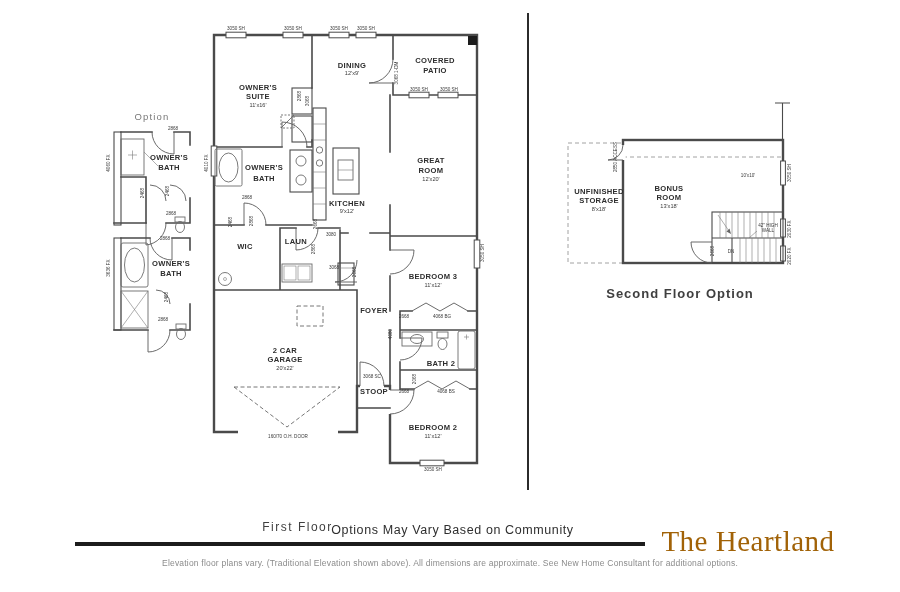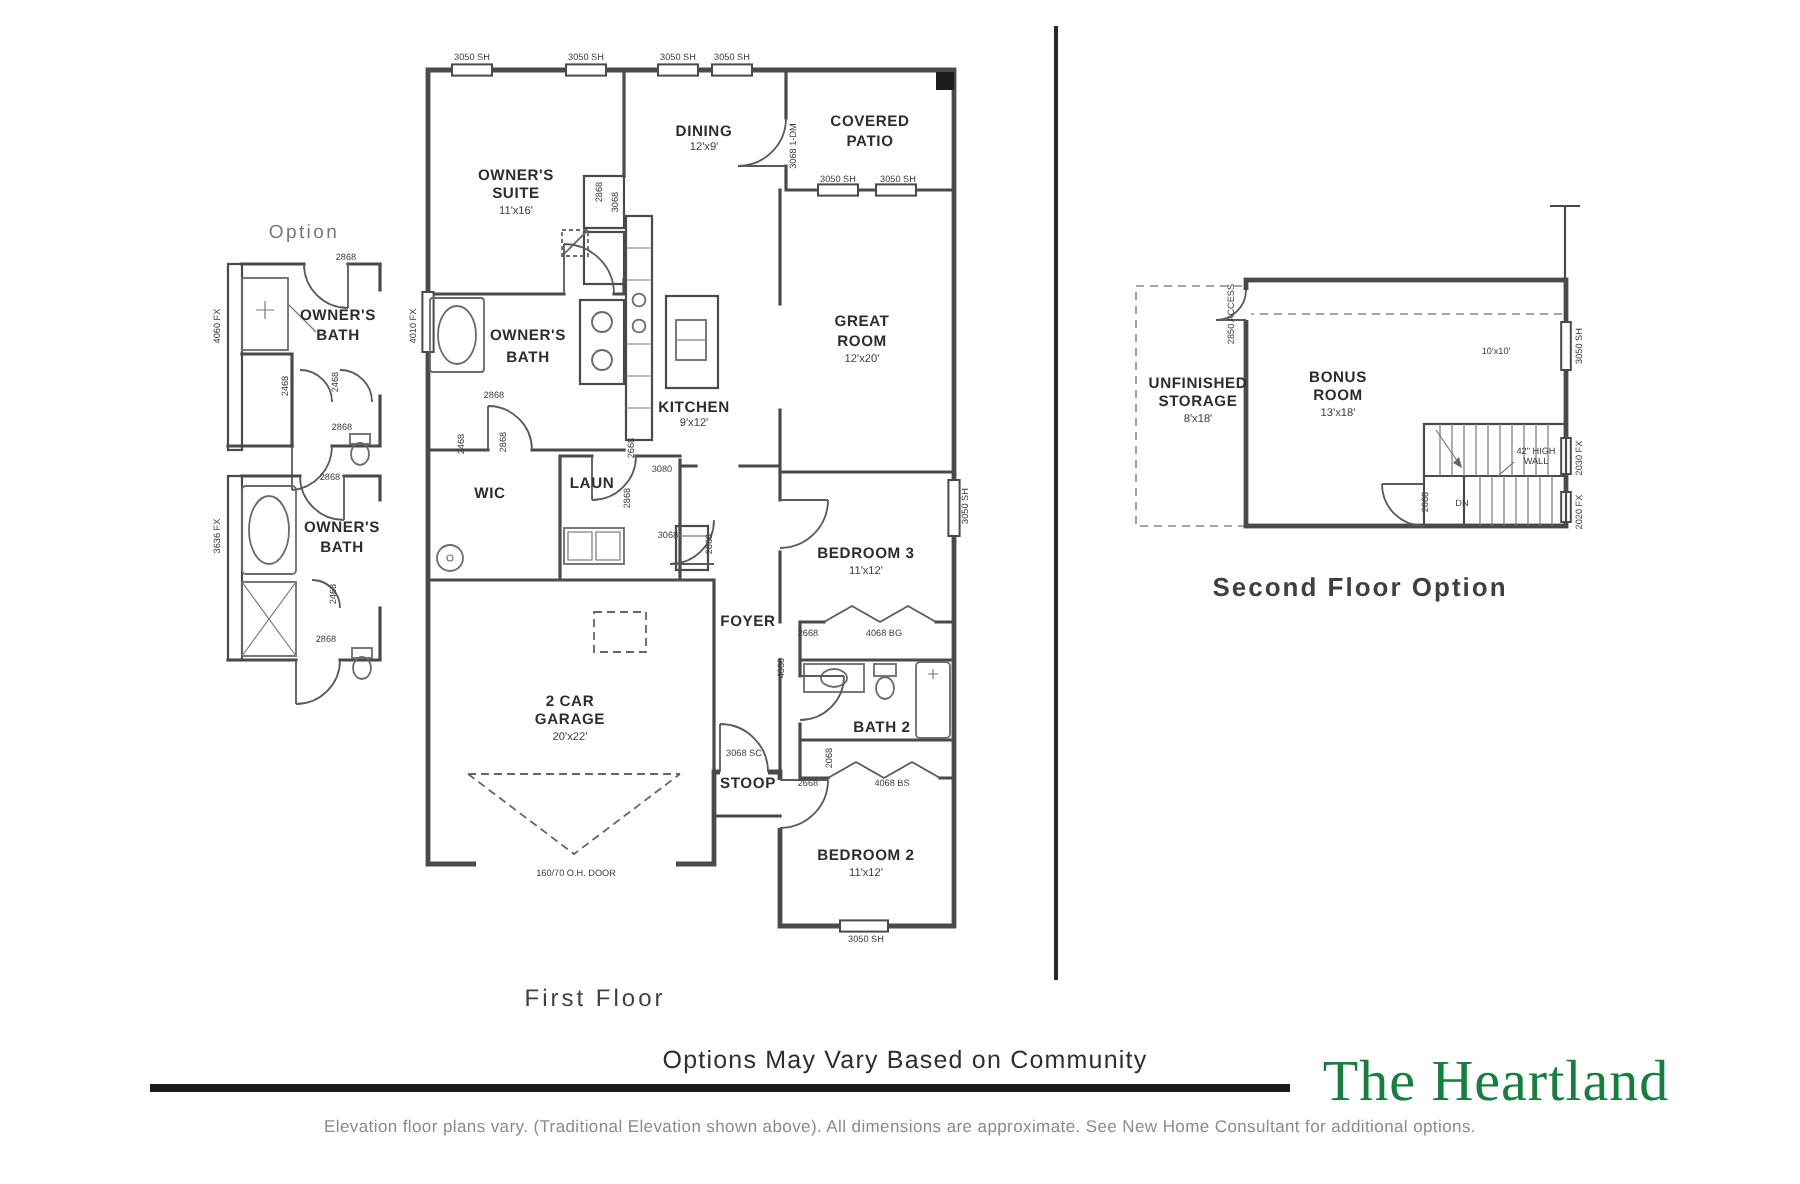--- a/index.html
+++ b/index.html
@@ -21,26 +21,26 @@
   .blk { fill:#1c1c1c; stroke:none; }
 
   
   text { font-family:"Liberation Sans", sans-serif; }
   .room { font-size:7.6px; font-weight:bold; fill:#2d2d2d; text-anchor:middle; letter-spacing:0.3px; }
   .rdim { font-size:5.6px; fill:#3a3a3a; text-anchor:middle; }
   .dim  { font-size:4.6px; fill:#3a3a3a; text-anchor:middle; }
 
   
   .cap { position:absolute; color:#3f3f3f; text-align:center; }
-  .cap-first   { left:230px; top:492px; width:135px; font-size:12px; letter-spacing:1.5px; }
+  .cap-first   { left:230px; top:520px; width:135px; font-size:12px; letter-spacing:1.5px; }
   .cap-second  { left:580px; top:286px; width:200px; font-size:13px; letter-spacing:1px;font-weight:bold; }
   .cap-options { left:108px; top:111px; width:88px; font-size:9.5px; letter-spacing:1.2px; color:#787878; }
   .cap-note    { left:300px; top:523px; width:305px; font-size:12.5px; letter-spacing:0.6px; color:#2e2e2e; }
   .cap-title   { left:633px; top:525px; width:230px; font-family:"Liberation Serif", serif;
-                 font-size:29px; color:#15803d; letter-spacing:0.5px; }
+                 font-size:29px; color:#a16207; letter-spacing:0.5px; }
   .cap-disc    { left:0; top:558px; width:900px; font-size:8.5px; color:#8b8b8b; letter-spacing:0.2px; }
   .rule-h { position:absolute; left:75px; top:542px; width:570px; height:3.5px; background:#1c1c1c; }
   .rule-v { position:absolute; left:527px; top:13px; width:1.5px; height:477px; background:#2b2b2b; }
 </style>
 </head>
 <body>
 
 <div class="stage">
 
 <svg width="900" height="592" viewBox="0 0 900 592">

